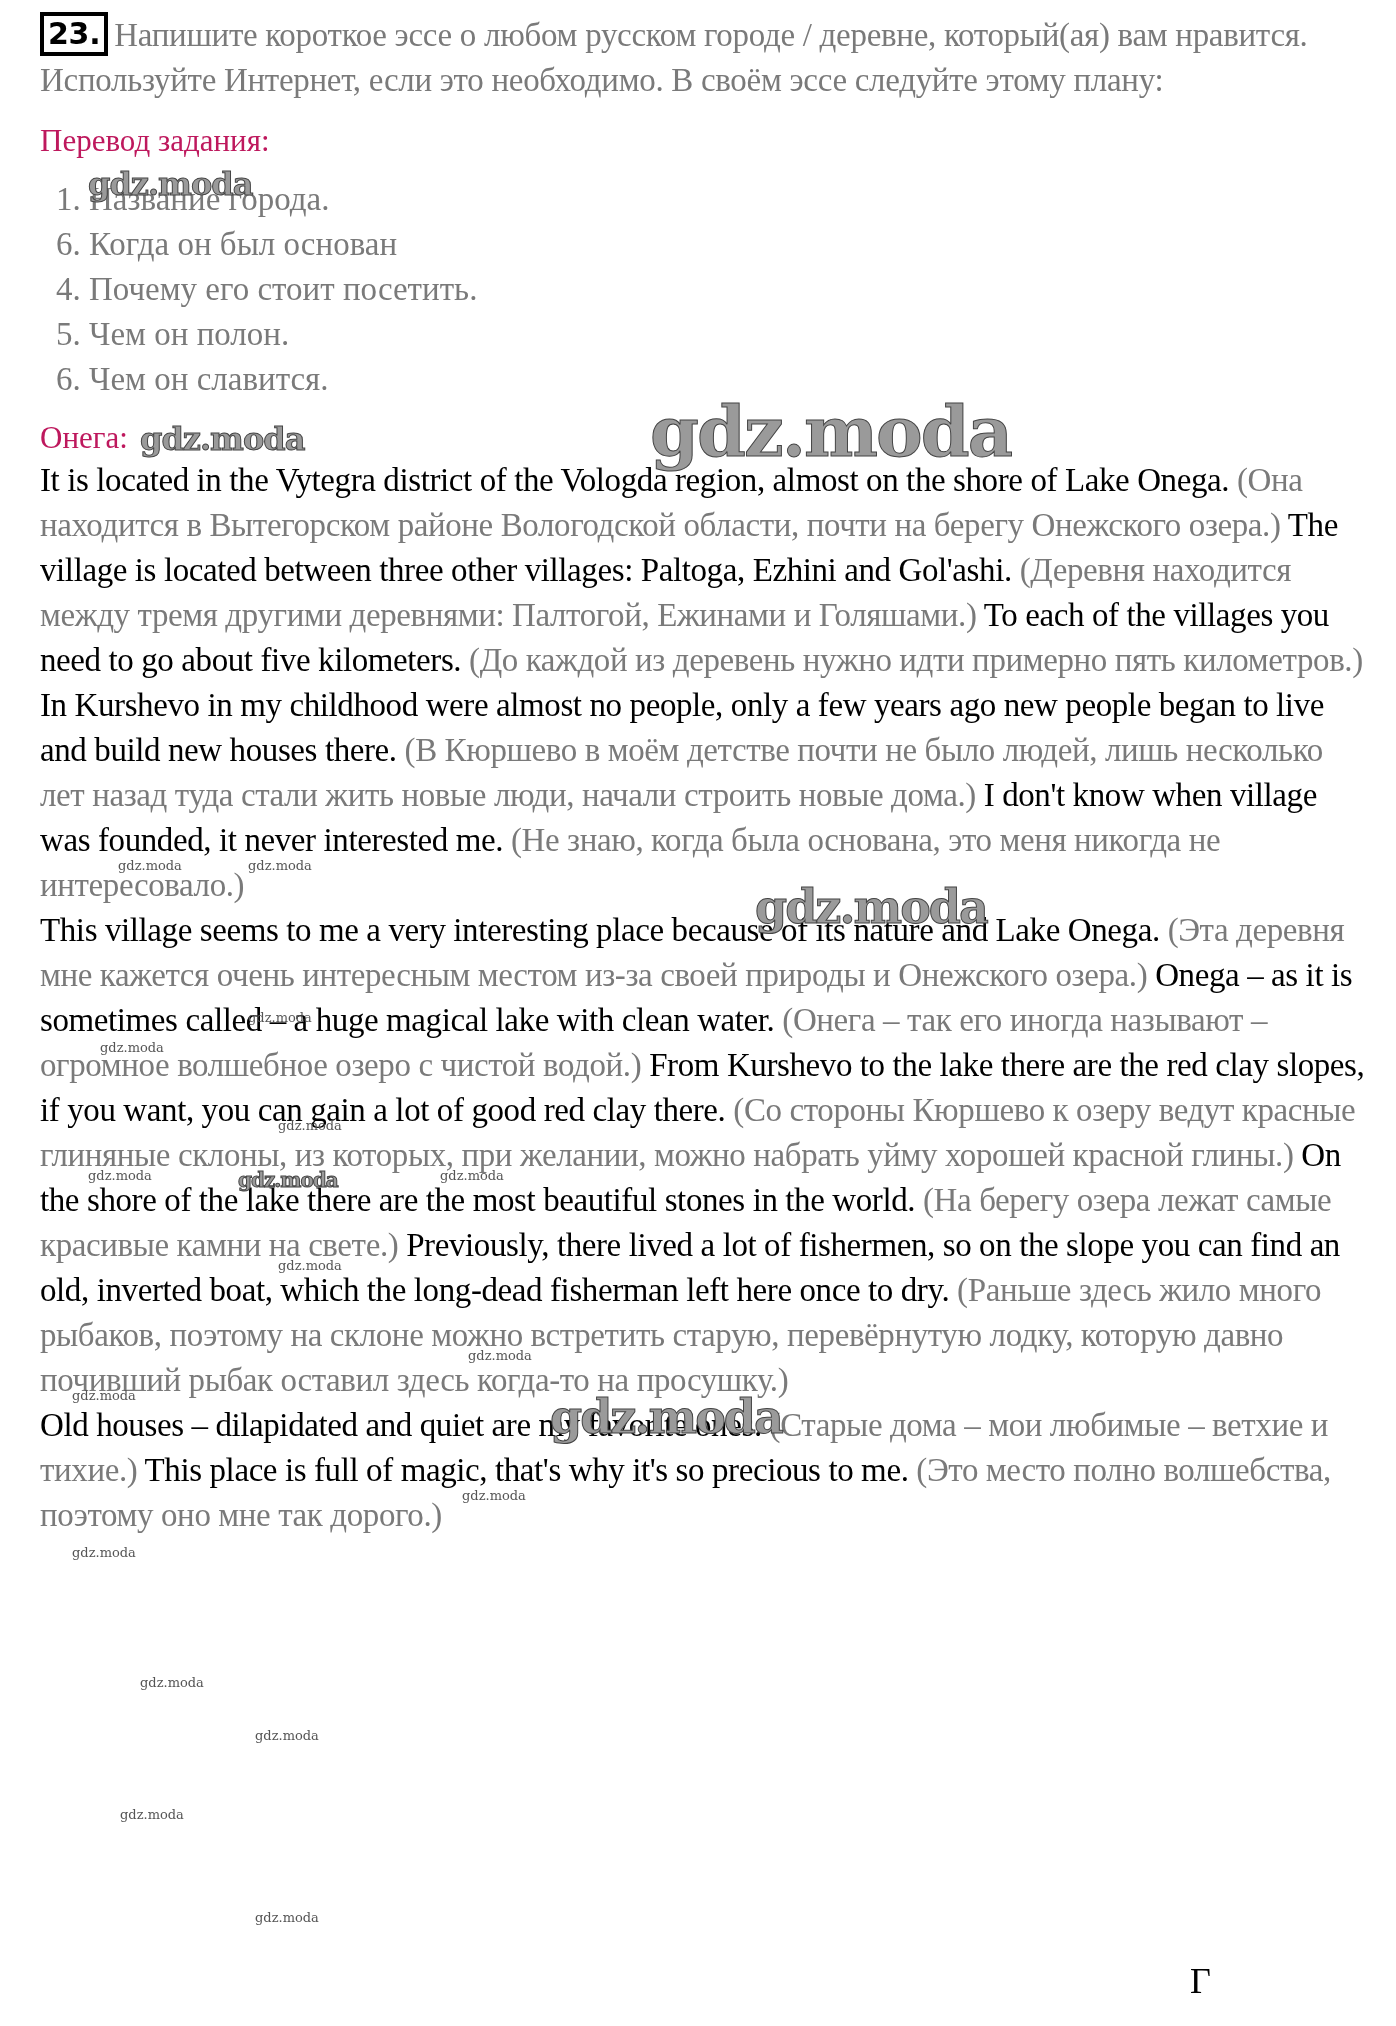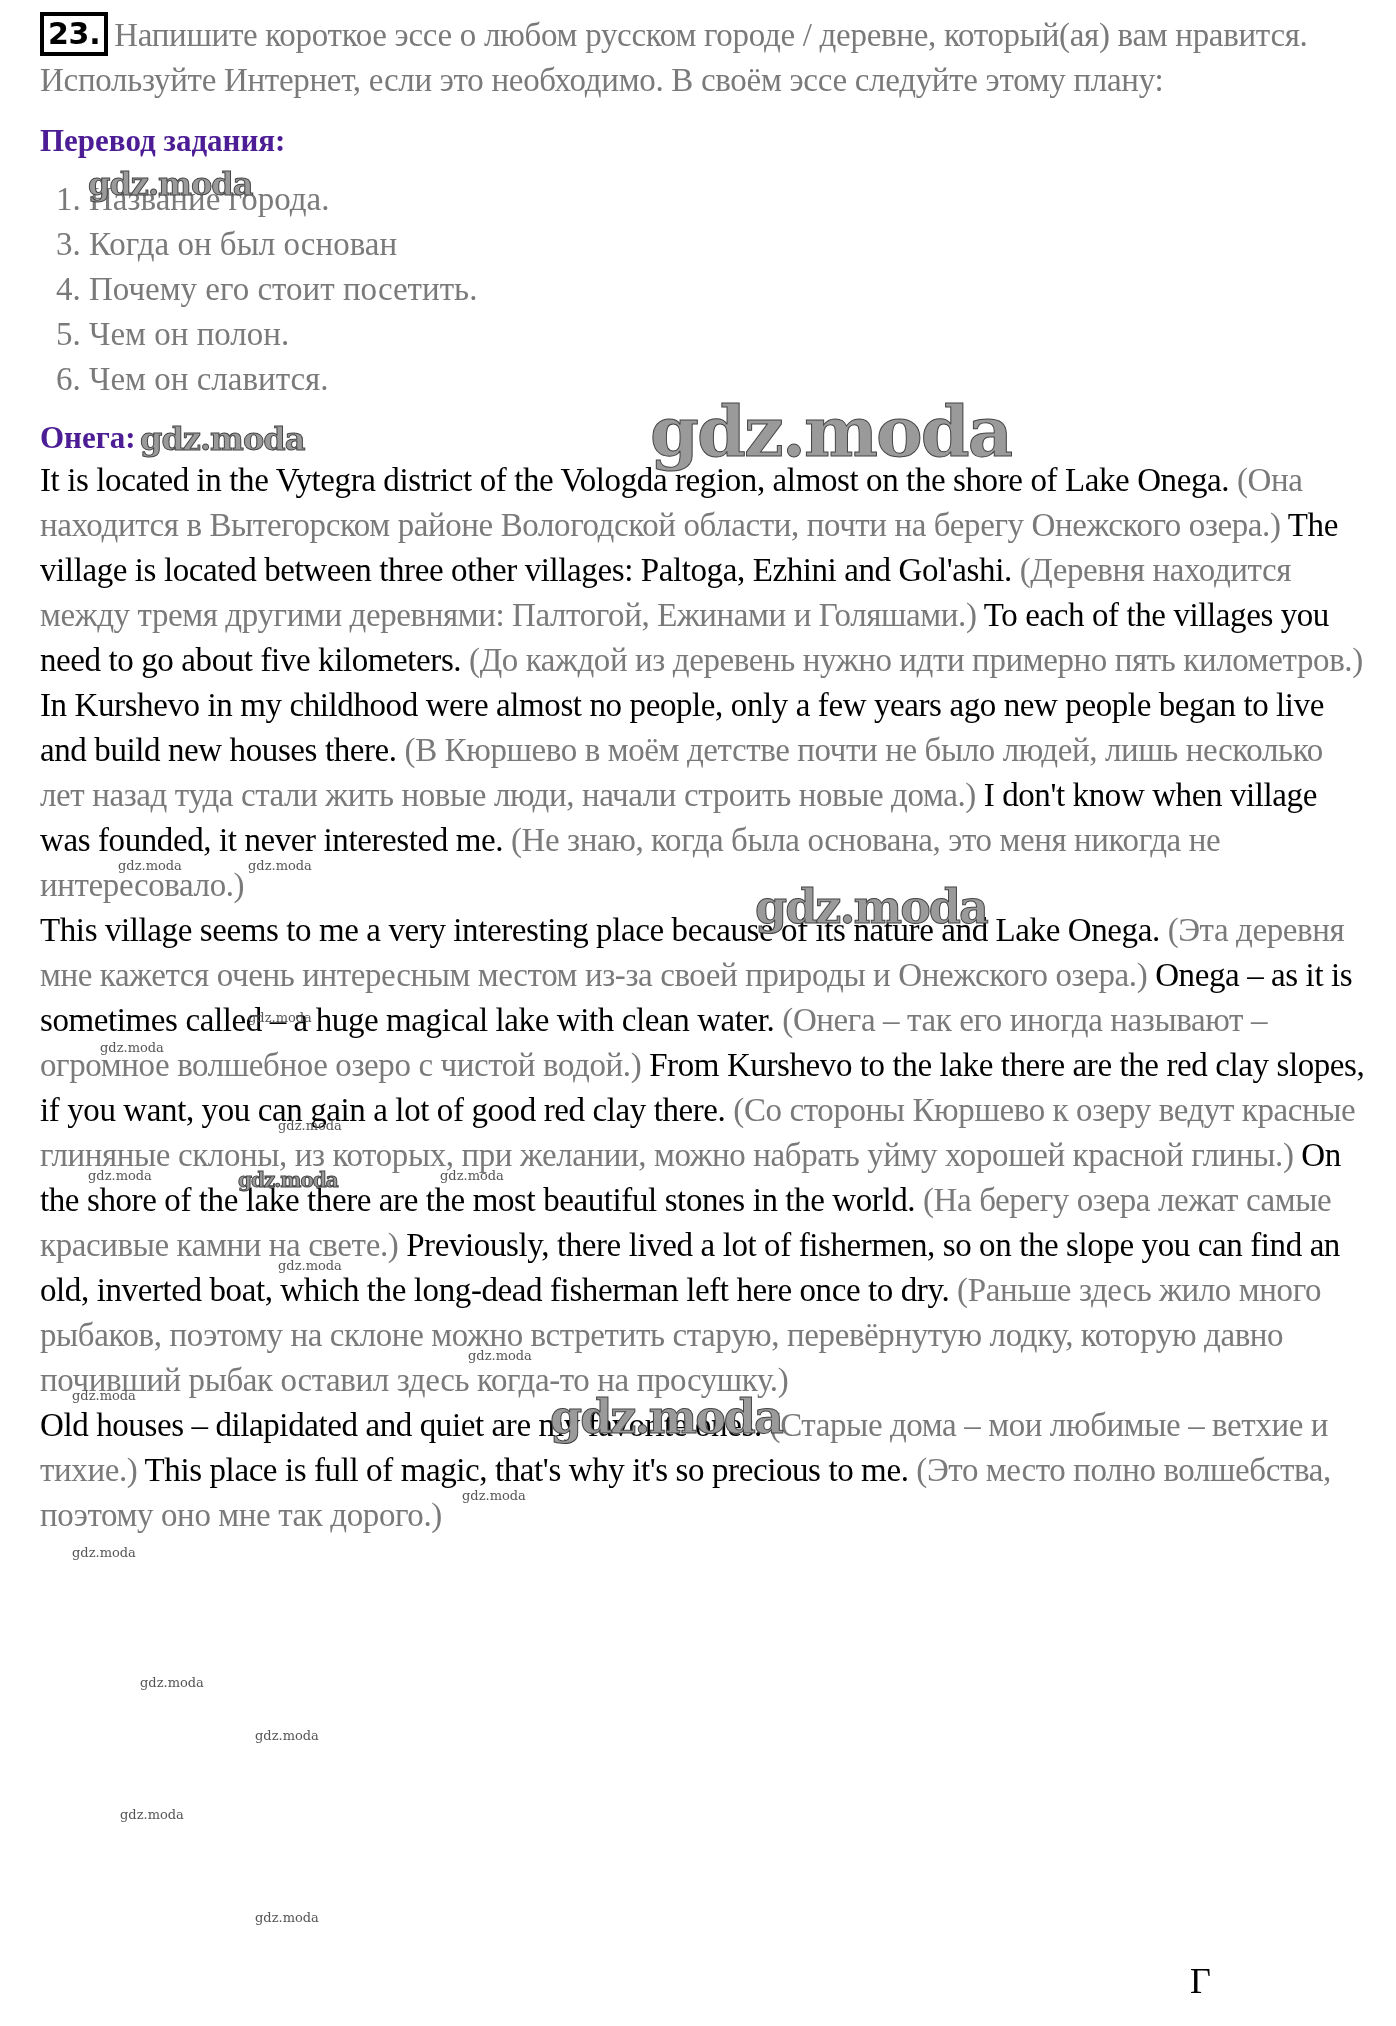--- a/index.html
+++ b/index.html
@@ -29,23 +29,23 @@
       padding: 0 4px;
       line-height: 36px;
       font-family: "DejaVu Sans", sans-serif;
       font-weight: bold;
       font-size: 30px;
       color: #000;
       margin-right: 6px;
       vertical-align: 2px;
     }
     .heading {
-      font-weight: bold;
+      font-weight: normal;
       font-size: 31px;
-      color: #4c1d95;
+      color: #be185d;
       margin-top: 18px;
       line-height: 40px;
     }
     .plan {
       list-style: none;
       margin: 16px;
       padding: 0;
       font-size: 33px;
       line-height: 45px;
       color: #7a7a7a;
@@ -90,21 +90,21 @@
 
 <div class="page">
   <div class="task">
     <span class="task-number">23.</span><span>Напишите короткое эссе о любом русском городе / деревне, который(ая) вам нравится. Используйте Интернет, если это необходимо. В своём эссе следуйте этому плану:</span>
   </div>
 
   <div class="heading">Перевод задания:</div>
 
   <ol class="plan">
     <li>1. Название города.</li>
-    <li>3. Когда он был основан</li>
+    <li>6. Когда он был основан</li>
     <li>4. Почему его стоит посетить.</li>
     <li>5. Чем он полон.</li>
     <li>6. Чем он славится.</li>
   </ol>
 
   <div class="heading answer-heading">Онега:</div>
 
   <div class="answer" id="answer">
       <p><span class="en">It is located in the Vytegra district of the Vologda region, almost on the shore of Lake Onega. </span><span class="ru">(Она находится в Вытегорском районе Вологодской области, почти на берегу Онежского озера.) </span><span class="en">The village is located between three other villages: Paltoga, Ezhini and Gol'ashi. </span><span class="ru">(Деревня находится между тремя другими деревнями: Палтогой, Ежинами и Голяшами.) </span><span class="en">To each of the villages you need to go about five kilometers. </span><span class="ru">(До каждой из деревень нужно идти примерно пять километров.) </span><span class="en">In Kurshevo in my childhood were almost no people, only a few years ago new people began to live and build new houses there. </span><span class="ru">(В Кюршево в моём детстве почти не было людей, лишь несколько лет назад туда стали жить новые люди, начали строить новые дома.) </span><span class="en">I don't know when village was founded, it never interested me. </span><span class="ru">(Не знаю, когда была основана, это меня никогда не интересовало.)</span></p>
       <p><span class="en">This village seems to me a very interesting place because of its nature and Lake Onega. </span><span class="ru">(Эта деревня мне кажется очень интересным местом из-за своей природы и Онежского озера.) </span><span class="en">Onega – as it is sometimes called – a huge magical lake with clean water. </span><span class="ru">(Онега – так его иногда называют – огромное волшебное озеро с чистой водой.) </span><span class="en">From Kurshevo to the lake there are the red clay slopes, if you want, you can gain a lot of good red clay there. </span><span class="ru">(Со стороны Кюршево к озеру ведут красные глиняные склоны, из которых, при желании, можно набрать уйму хорошей красной глины.) </span><span class="en">On the shore of the lake there are the most beautiful stones in the world. </span><span class="ru">(На берегу озера лежат самые красивые камни на свете.) </span><span class="en">Previously, there lived a lot of fishermen, so on the slope you can find an old, inverted boat, which the long-dead fisherman left here once to dry. </span><span class="ru">(Раньше здесь жило много рыбаков, поэтому на склоне можно встретить старую, перевёрнутую лодку, которую давно почивший рыбак оставил здесь когда-то на просушку.)</span></p>

